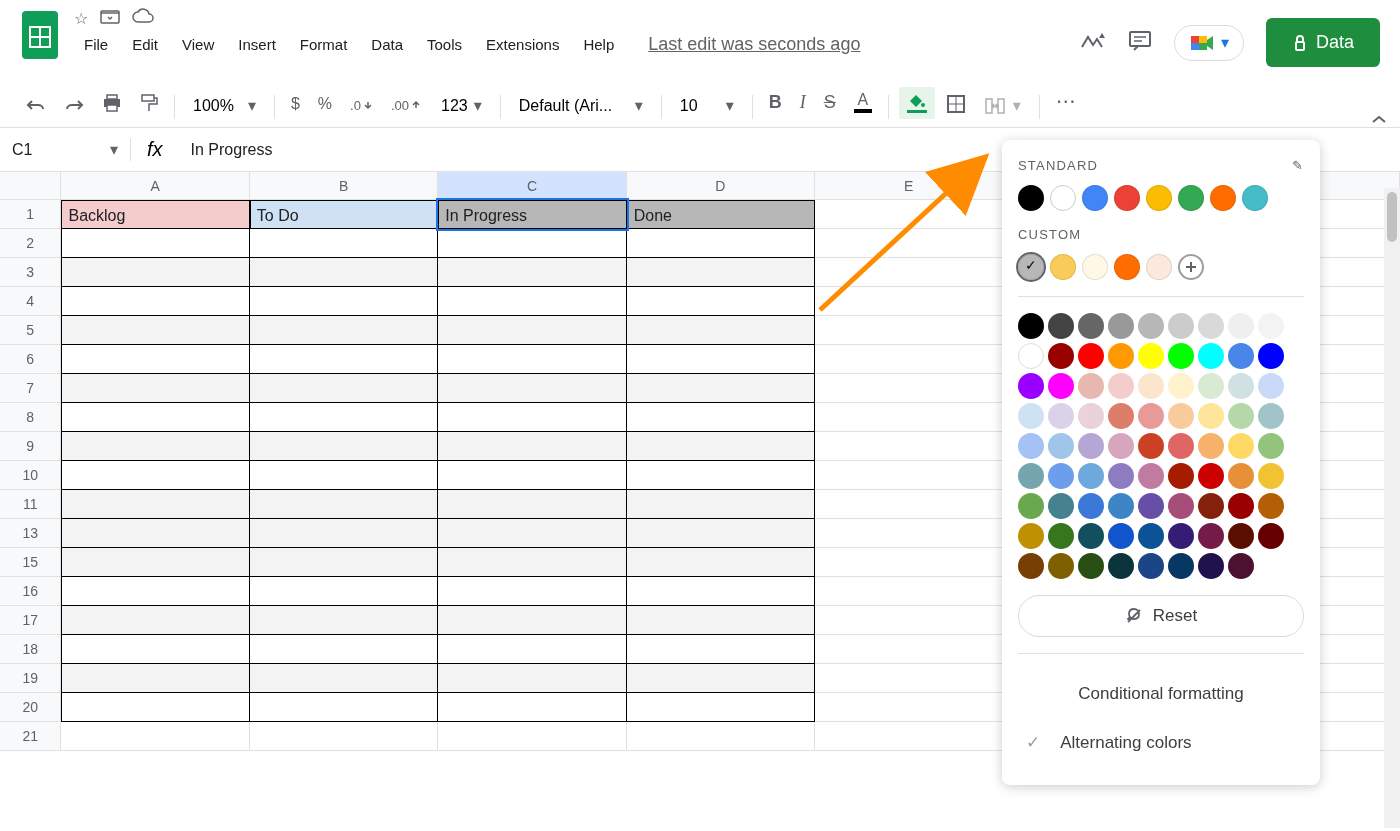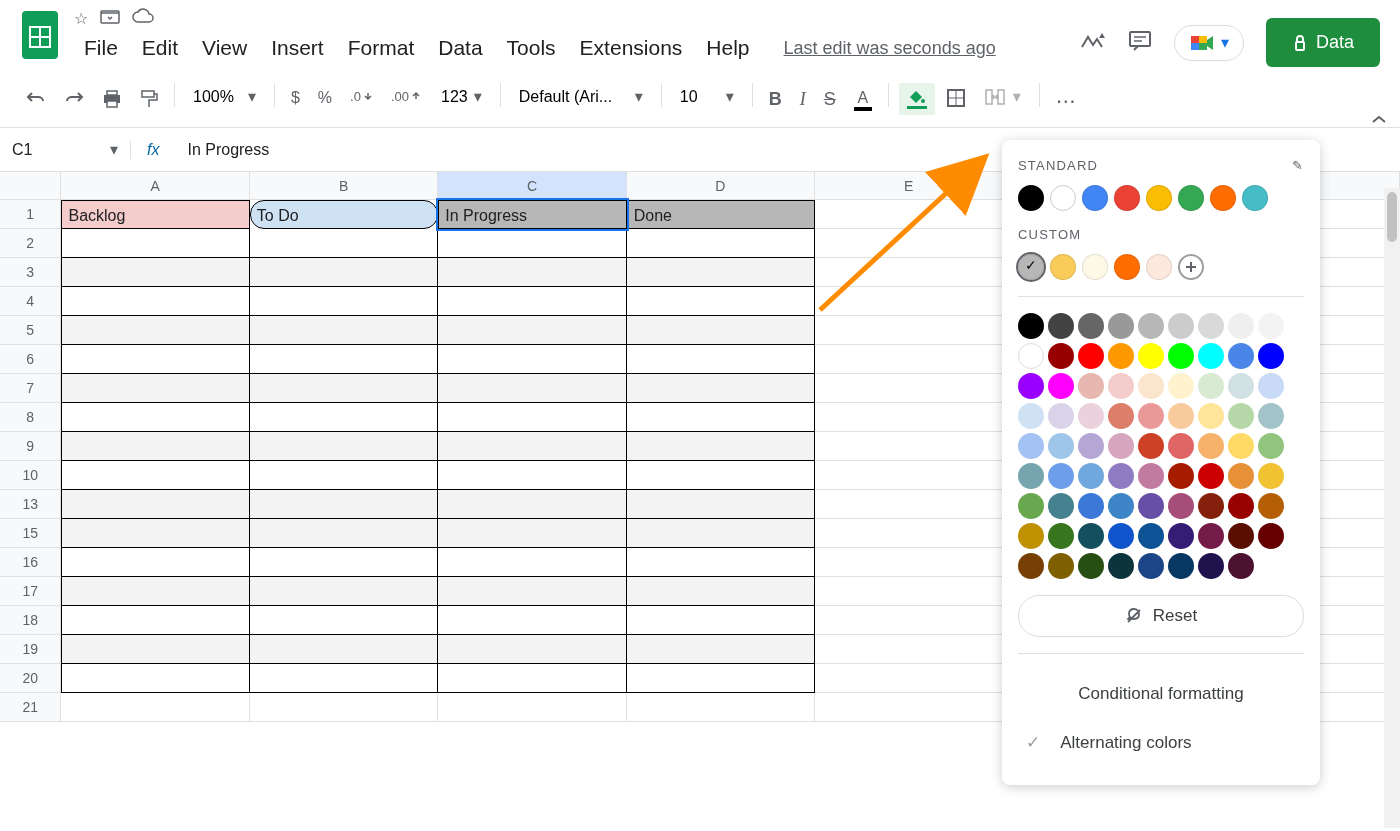--- a/index.html
+++ b/index.html
@@ -6,34 +6,34 @@
 body{background:#fff;width:1400px;height:831px;overflow:hidden;position:relative}
 .header{display:flex;align-items:flex-start;padding:8px 20px 0 20px;gap:14px}
 .logo{width:40px;height:54px;display:flex;align-items:center;justify-content:center}
 .logo svg{width:36px;height:48px}
 .title-area{flex:1}
 .title-row{display:flex;align-items:center;gap:14px}
 .doc-title{font-size:22px;color:#202124;padding:2px 4px}
 .title-icons{display:flex;gap:12px;align-items:center;color:#5f6368}
 .title-icons span{cursor:pointer}
 .menu-row{display:flex;gap:4px;margin-top:4px;align-items:center}
-.menu-item{padding:4px 10px;font-size:21px;color:#202124;cursor:pointer;border-radius:4px}
+.menu-item{padding:4px 10px;font-size:15px;color:#202124;cursor:pointer;border-radius:4px}
 .last-edit{color:#5f6368;text-decoration:underline;margin-left:20px;font-size:18px}
 .header-right{display:flex;align-items:center;gap:22px;margin-top:10px}
 .hdr-icon{color:#5f6368;cursor:pointer}
 .meet-btn{background:#fff;border:1px solid #dadce0;border-radius:24px;padding:6px 14px;display:flex;align-items:center;gap:6px}
 .share-btn{background:#1e8e3e;color:#fff;border:none;border-radius:6px;padding:14px 26px;font-size:18px;font-weight:500;display:flex;align-items:center;gap:8px;cursor:pointer}
-.toolbar{display:flex;align-items:flex-start;padding:8px 20px;gap:6px;border-bottom:1px solid #e0e0e0;margin-top:8px}
+.toolbar{display:flex;align-items:flex-end;padding:8px 20px;gap:6px;border-bottom:1px solid #e0e0e0;margin-top:8px}
 .tb-btn{padding:6px;color:#5f6368;cursor:pointer;border-radius:2px;display:flex;align-items:center;font-size:16px}
 .tb-sep{width:1px;height:24px;background:#e0e0e0;margin:0 4px}
 .tb-drop{display:flex;align-items:center;gap:4px;padding:4px 8px;cursor:pointer}
 .fill-btn{background:#e6f4ea;padding:6px 8px;border-radius:2px}
 .formula-bar{display:flex;align-items:center;padding:6px 0;border-bottom:1px solid #e0e0e0}
 .cell-ref{width:130px;padding:6px 12px;font-size:16px;color:#202124;display:flex;align-items:center;justify-content:space-between}
-.fx{padding:0 16px;color:#0369a1;font-style:italic;font-size:16px;border-left:1px solid #e0e0e0}
+.fx{padding:0 16px;color:#000000;font-style:italic;font-size:20px;border-left:1px solid #e0e0e0}
 .formula-val{padding:6px 12px;font-size:16px;color:#202124}
 .grid-area{position:relative;overflow:hidden}
 .col-headers{display:flex;background:#f8f9fa}
 .corner{width:62px;height:28px;border-right:1px solid #e0e0e0;border-bottom:1px solid #e0e0e0;background:#f8f9fa}
 .col-h{height:28px;border-right:1px solid #e0e0e0;border-bottom:1px solid #e0e0e0;text-align:center;font-size:14px;color:#5f6368;line-height:28px;background:#f8f9fa}
 .col-h.sel{background:#d3e3fd}
 .rows{}
 .row{display:flex}
 .row-h{width:62px;height:29px;border-right:1px solid #e0e0e0;border-bottom:1px solid #e0e0e0;text-align:center;font-size:14px;color:#5f6368;line-height:29px;background:#f8f9fa}
 .cell{height:29px;border-right:1px solid #ccc;border-bottom:1px solid #ccc;font-size:16px;padding:2px 6px;line-height:25px;color:#202124}
@@ -253,21 +253,21 @@
       <div class="col-h" style="width: 190px;">B</div>
       <div class="col-h sel" style="width: 190px;">C</div>
       <div class="col-h" style="width: 190px;">D</div>
       <div class="col-h" style="width: 190px;">E</div>
       <div class="col-h" style="width: 400px;"></div>
     </div>
   <div class="rows" id="rows">
       <div class="row">
         <div class="row-h">1</div>
         <div class="cell hdr backlog" style="width: 190px;">Backlog</div>
-        <div class="cell hdr todo" style="width: 190px; border-radius: 14px;">To Do</div>
+        <div class="cell hdr todo" style="width: 190px;">To Do</div>
         <div class="cell hdr inprog" style="width: 190px;">In Progress</div>
         <div class="cell hdr done" style="width: 190px;">Done</div>
         <div class="cell" style="width: 190px; border-right: 1px solid rgb(224, 224, 224); border-bottom: 1px solid rgb(224, 224, 224);"></div>
         <div class="cell" style="width: 400px; border-right: 1px solid rgb(224, 224, 224); border-bottom: 1px solid rgb(224, 224, 224);"></div>
       </div>
       <div class="row">
         <div class="row-h">2</div>
         <div class="cell" style="width: 190px; border-right: 1px solid rgb(0, 0, 0); border-bottom: 1px solid rgb(0, 0, 0); border-left: 1px solid rgb(0, 0, 0);"></div>
         <div class="cell" style="width: 190px; border-right: 1px solid rgb(0, 0, 0); border-bottom: 1px solid rgb(0, 0, 0);"></div>
         <div class="cell" style="width: 190px; border-right: 1px solid rgb(0, 0, 0); border-bottom: 1px solid rgb(0, 0, 0);"></div>
@@ -337,20 +337,29 @@
         <div class="cell light" style="width: 190px; border-right: 1px solid rgb(0, 0, 0); border-bottom: 1px solid rgb(0, 0, 0);"></div>
         <div class="cell" style="width: 190px; border-right: 1px solid rgb(224, 224, 224); border-bottom: 1px solid rgb(224, 224, 224);"></div>
         <div class="cell" style="width: 400px; border-right: 1px solid rgb(224, 224, 224); border-bottom: 1px solid rgb(224, 224, 224);"></div>
       </div>
       <div class="row">
         <div class="row-h">10</div>
         <div class="cell" style="width: 190px; border-right: 1px solid rgb(0, 0, 0); border-bottom: 1px solid rgb(0, 0, 0); border-left: 1px solid rgb(0, 0, 0);"></div>
         <div class="cell" style="width: 190px; border-right: 1px solid rgb(0, 0, 0); border-bottom: 1px solid rgb(0, 0, 0);"></div>
         <div class="cell" style="width: 190px; border-right: 1px solid rgb(0, 0, 0); border-bottom: 1px solid rgb(0, 0, 0);"></div>
         <div class="cell" style="width: 190px; border-right: 1px solid rgb(0, 0, 0); border-bottom: 1px solid rgb(0, 0, 0);"></div>
+        <div class="cell" style="width: 190px; border-right: 1px solid rgb(224, 224, 224); border-bottom: 1px solid rgb(224, 224, 224);"></div>
+        <div class="cell" style="width: 400px; border-right: 1px solid rgb(224, 224, 224); border-bottom: 1px solid rgb(224, 224, 224);"></div>
+      </div>
+      <div class="row">
+        <div class="row-h">11</div>
+        <div class="cell light" style="width: 190px; border-right: 1px solid rgb(0, 0, 0); border-bottom: 1px solid rgb(0, 0, 0); border-left: 1px solid rgb(0, 0, 0);"></div>
+        <div class="cell light" style="width: 190px; border-right: 1px solid rgb(0, 0, 0); border-bottom: 1px solid rgb(0, 0, 0);"></div>
+        <div class="cell light" style="width: 190px; border-right: 1px solid rgb(0, 0, 0); border-bottom: 1px solid rgb(0, 0, 0);"></div>
+        <div class="cell light" style="width: 190px; border-right: 1px solid rgb(0, 0, 0); border-bottom: 1px solid rgb(0, 0, 0);"></div>
         <div class="cell" style="width: 190px; border-right: 1px solid rgb(224, 224, 224); border-bottom: 1px solid rgb(224, 224, 224);"></div>
         <div class="cell" style="width: 400px; border-right: 1px solid rgb(224, 224, 224); border-bottom: 1px solid rgb(224, 224, 224);"></div>
       </div>
       <div class="row">
         <div class="row-h">13</div>
         <div class="cell light" style="width: 190px; border-right: 1px solid rgb(0, 0, 0); border-bottom: 1px solid rgb(0, 0, 0); border-left: 1px solid rgb(0, 0, 0);"></div>
         <div class="cell light" style="width: 190px; border-right: 1px solid rgb(0, 0, 0); border-bottom: 1px solid rgb(0, 0, 0);"></div>
         <div class="cell light" style="width: 190px; border-right: 1px solid rgb(0, 0, 0); border-bottom: 1px solid rgb(0, 0, 0);"></div>
         <div class="cell light" style="width: 190px; border-right: 1px solid rgb(0, 0, 0); border-bottom: 1px solid rgb(0, 0, 0);"></div>
         <div class="cell" style="width: 190px; border-right: 1px solid rgb(224, 224, 224); border-bottom: 1px solid rgb(224, 224, 224);"></div>

